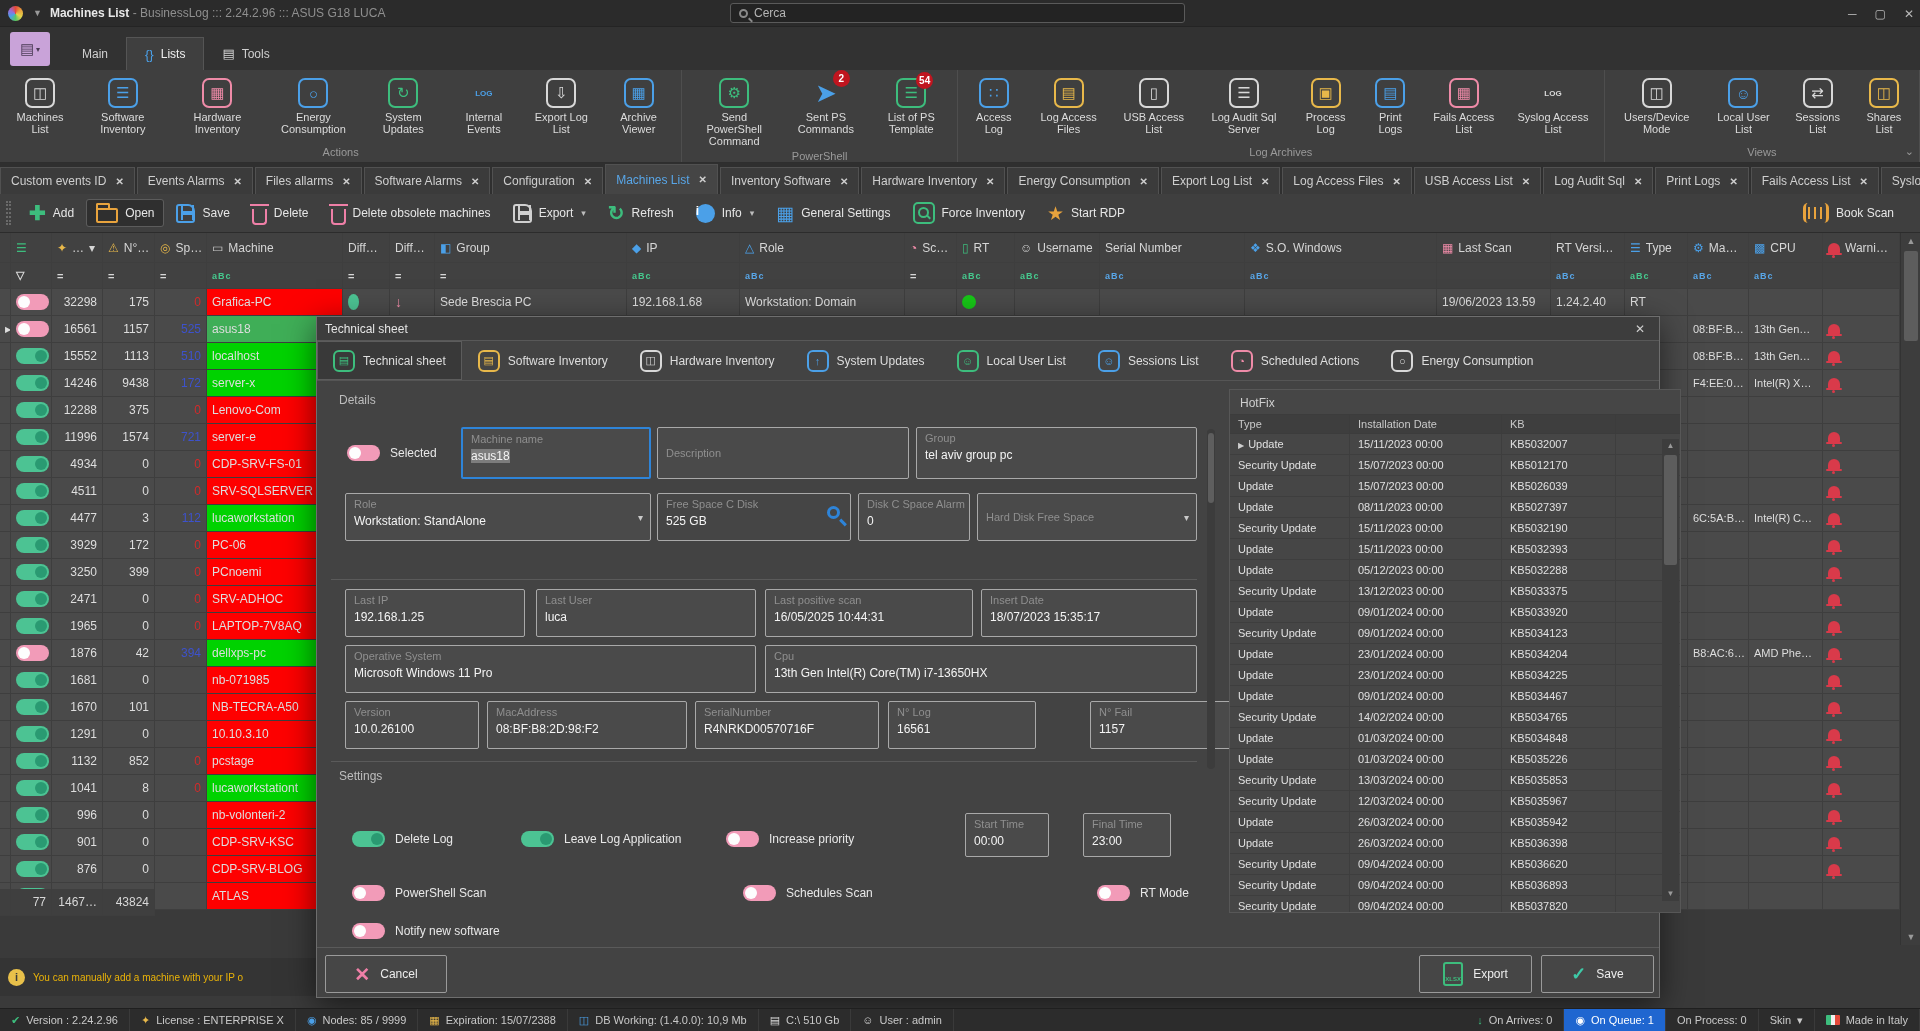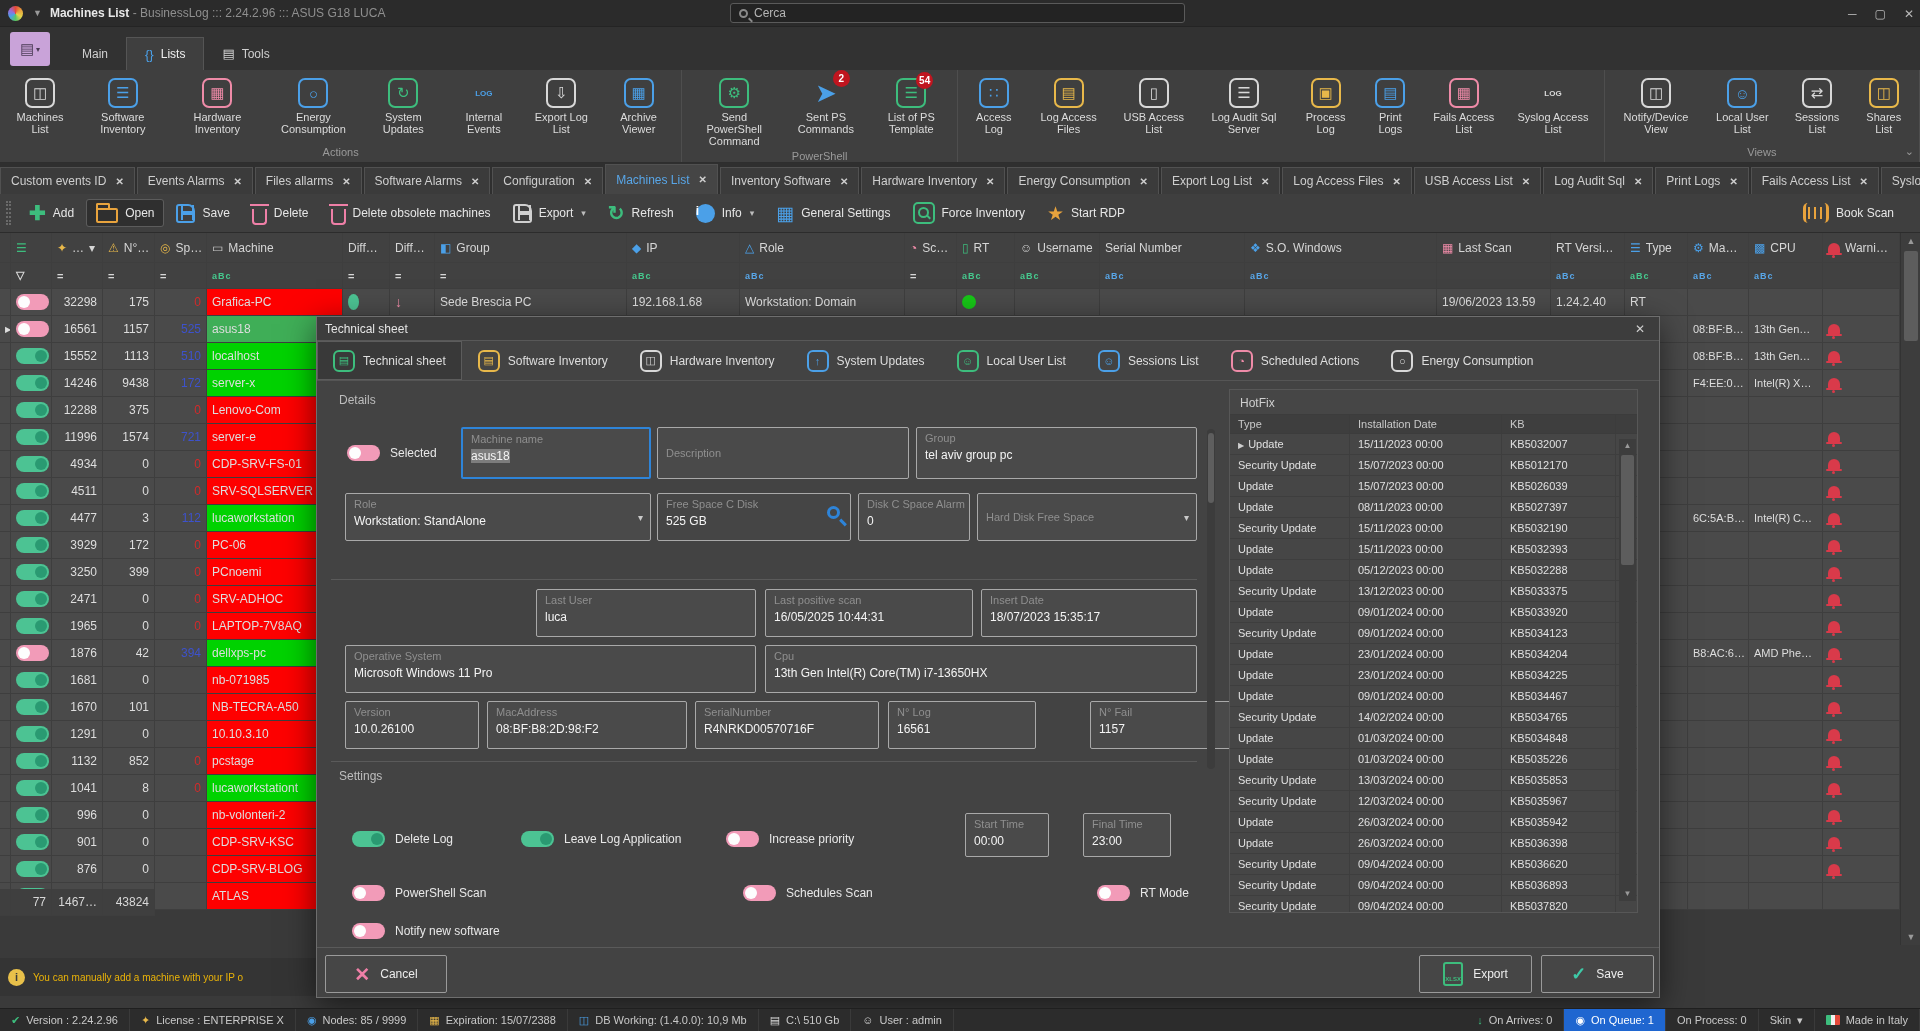--- a/index.html
+++ b/index.html
@@ -141,21 +141,21 @@
   .mbtn { position:absolute; top:638px; height:38px; border:1px solid #9a9a9a; border-radius:2px; background:#464646;
     display:flex; align-items:center; justify-content:center; gap:10px; color:#ededed; font-size:12px; }
   .i-cancel { color:#ef7fa7; font-size:19px; font-weight:bold; }
   .i-save { color:#3ec9a7; font-size:18px; font-weight:bold; }
   .i-xlsx { width:20px; height:24px; border:2px solid #3dbd7d; border-radius:3px; color:#3dbd7d; font-size:6px; font-weight:bold;
     display:flex; align-items:flex-end; justify-content:center; padding-bottom:2px; }
   .formscroll { position:absolute; left:890px; top:112px; width:8px; height:340px; background:#3c3c3c; border-radius:4px; }
   .formscroll::after { content:''; position:absolute; left:1px; top:4px; width:6px; height:70px; background:#5e5e5e; border-radius:3px; }
 
   
-  .hotfix { position:absolute; left:912px; top:72px; width:409px; height:524px; border:1px solid #575757; background:#464646; overflow:hidden; }
+  .hotfix { position:absolute; left:912px; top:72px; width:452px; height:524px; border:1px solid #575757; background:#464646; overflow:hidden; }
   .hf-title { padding:6px 10px 4px 10px; color:#cfcfcf; font-size:12px; }
   .hf-head { display:flex; border-top:1px solid #3c3c3c; border-bottom:1px solid #3c3c3c; background:#3e3e3e; }
   .hf-head > div { padding:3px 8px; color:#c9c9c9; font-size:11px; border-right:1px solid #3c3c3c; }
   .hf-rows { height:462px; }
   .hf-row { display:flex; height:21px; border-bottom:1px solid #3e3e3e; }
   .hf-row > div { padding:0 8px; font-size:11px; color:#e0e0e0; border-right:1px solid #3e3e3e; line-height:20px; white-space:nowrap; overflow:hidden; }
   .hf-c1 { width:120px; position:relative; } .hf-c2 { width:152px; } .hf-c3 { width:114px; }
   .hf-arrow { color:#cfcfcf; font-size:8px; margin-right:4px; }
   .hf-scroll { position:absolute; right:1px; top:49px; width:17px; height:462px; background:#3d3d3d; }
   .hf-scroll .arr { position:absolute; left:0; width:17px; height:14px; color:#9a9a9a; font-size:8px; text-align:center; line-height:14px; }
@@ -292,26 +292,27 @@
           </div>
           <div class="rbtn">
             <span class="ric" style="color: rgb(239, 139, 168);">▦</span>
             <span class="rbtn-label">Fails Access List</span>
           </div>
           <div class="rbtn">
             <span class="ric logtxt" style="color: rgb(216, 216, 216);">LOG</span>
             <span class="rbtn-label">Syslog Access List</span>
           </div>
         </div>
+        <div class="rgroup-label">Log Archives</div>
       </div>
       <div class="rgroup">
         <div class="rgroup-btns">
           <div class="rbtn">
             <span class="ric" style="color: rgb(216, 216, 216);">◫</span>
-            <span class="rbtn-label">Notify/Device View</span>
+            <span class="rbtn-label">Users/Device Mode</span>
           </div>
           <div class="rbtn">
             <span class="ric" style="color: rgb(75, 160, 232);">☺</span>
             <span class="rbtn-label">Local User List</span>
           </div>
           <div class="rbtn">
             <span class="ric" style="color: rgb(216, 216, 216);">⇄</span>
             <span class="rbtn-label">Sessions List</span>
           </div>
           <div class="rbtn">
@@ -1324,20 +1325,24 @@
     <div class="fld" style="left:541px;top:176px;width:112px;height:48px;">
       <div class="lab">Disk C Space Alarm</div>
       <div class="val">0</div>
     </div>
     <div class="fld drop ph" style="left:660px;top:176px;width:220px;height:48px;">
       <div class="lab">Hard Disk Free Space</div>
     </div>
 
     <div class="m-div" style="top:262px;"></div>
 
+    <div class="fld" style="left:28px;top:272px;width:180px;height:48px;">
+      <div class="lab">Last IP</div>
+      <div class="val">192.168.1.25</div>
+    </div>
     <div class="fld" style="left:219px;top:272px;width:220px;height:48px;">
       <div class="lab">Last User</div>
       <div class="val">luca</div>
     </div>
     <div class="fld" style="left:448px;top:272px;width:208px;height:48px;">
       <div class="lab">Last positive scan</div>
       <div class="val">16/05/2025 10:44:31</div>
     </div>
     <div class="fld" style="left:664px;top:272px;width:216px;height:48px;">
       <div class="lab">Insert Date</div>

